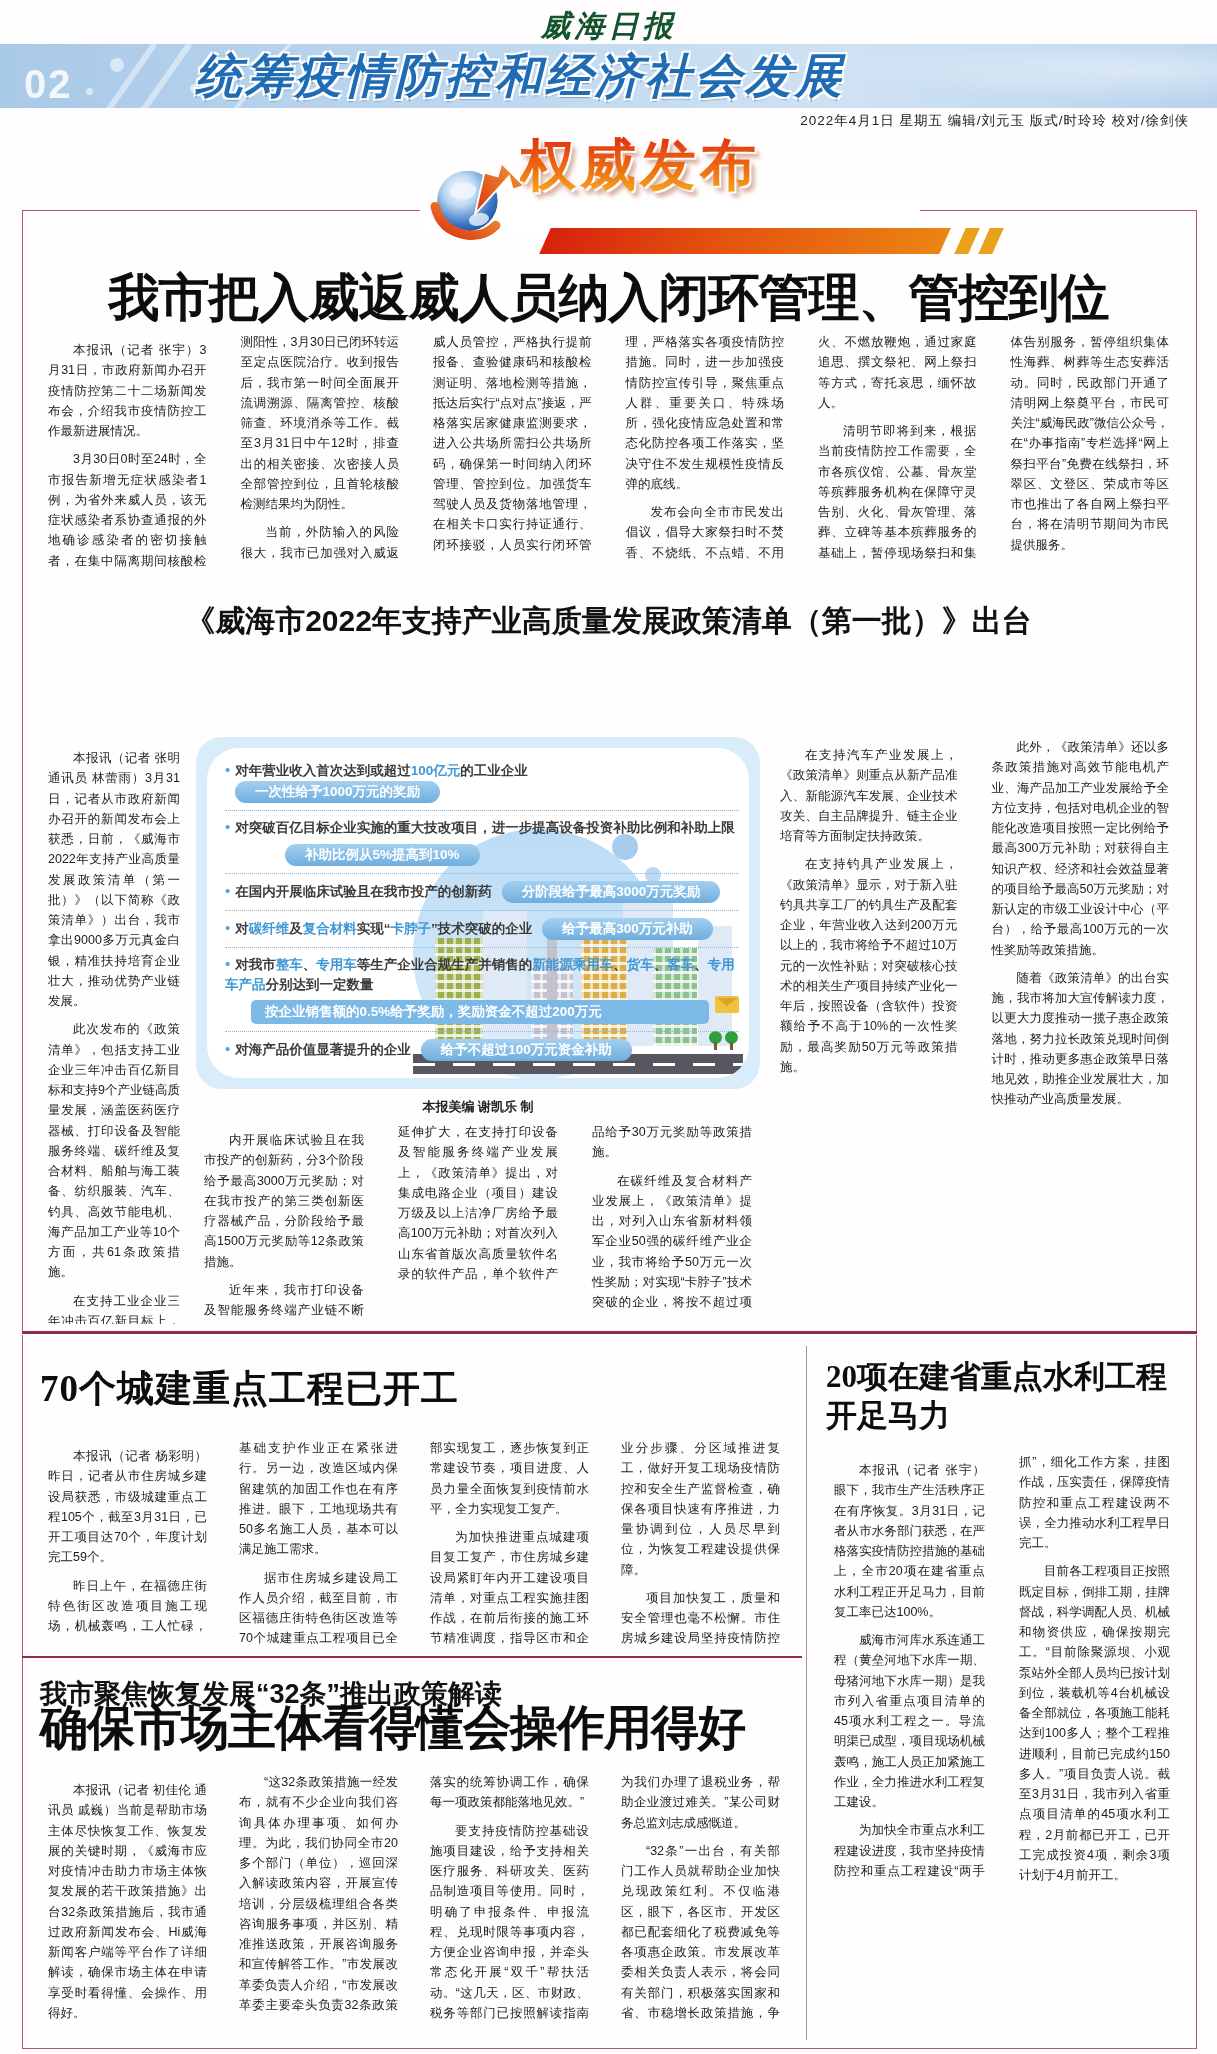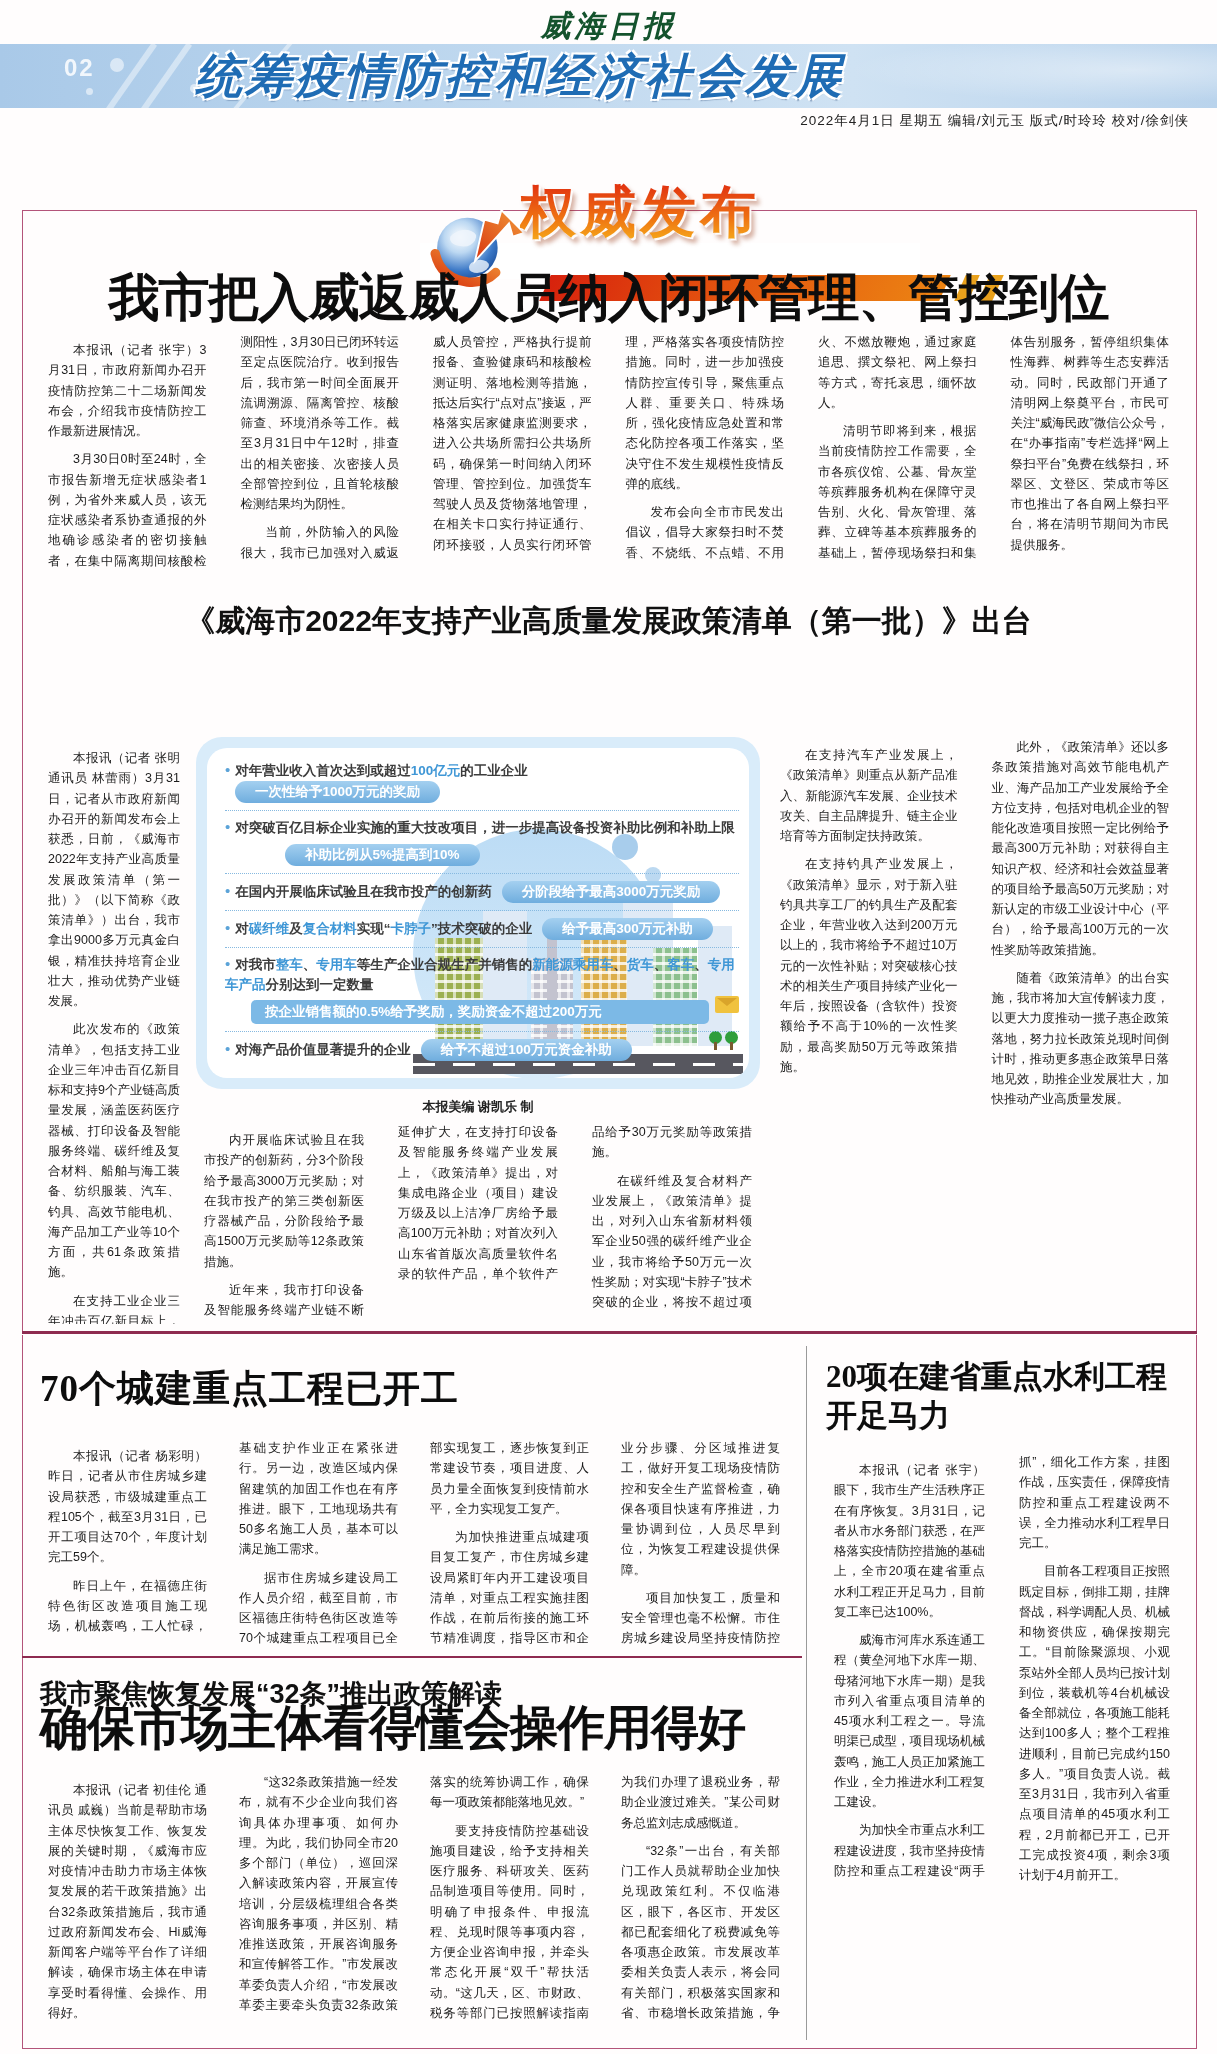--- a/index.html
+++ b/index.html
@@ -9,36 +9,36 @@
   
   .paper-name{position:absolute;top:6px;left:0;width:100%;text-align:center;
     font-family:"Liberation Serif","DejaVu Serif",serif;font-weight:900;font-size:30px;
     color:#14532d;letter-spacing:4px;font-style:italic;}
   .banner{position:absolute;top:44px;left:0;width:1217px;height:64px;
     background:linear-gradient(90deg,#a9c9e8 0%,#bcd6ee 35%,#cfe2f3 70%,#b9d3ec 100%);overflow:hidden;}
   .banner:after{content:"";position:absolute;right:0;top:0;width:420px;height:100%;
     background:radial-gradient(ellipse at 80% 40%,rgba(255,255,255,.45),rgba(255,255,255,0) 60%);}
   .deco-line{position:absolute;background:rgba(255,255,255,.45);}
   .deco-dot{position:absolute;border-radius:50%;background:rgba(255,255,255,.55);}
-  .page-no{position:absolute;left:24px;top:10px;font-size:24px;font-weight:bold;color:#f2f7fc;letter-spacing:2px;margin-left:40px;}
+  .page-no{position:absolute;left:24px;top:18px;font-size:40px;font-weight:bold;color:#f2f7fc;letter-spacing:2px;}
   .banner-title{position:absolute;left:195px;top:1px;font-size:47px;font-weight:900;font-style:italic;
     color:#1f6cb4;letter-spacing:3px;white-space:nowrap;
     text-shadow:-2px -2px 0 #fff,2px -2px 0 #fff,-2px 2px 0 #fff,2px 2px 0 #fff,0 3px 1px rgba(30,60,110,.35);}
   .dateline{position:absolute;top:112px;right:28px;font-size:13.5px;color:#222;letter-spacing:1px;}
 
   
   .main-box{position:absolute;left:22px;top:210px;width:1173px;height:1122px;border:1px solid #b3547a;}
   .bottom-box{position:absolute;left:22px;top:1335px;width:1173px;height:713px;
     border-left:1px solid #b3547a;border-right:1px solid #b3547a;border-bottom:1px solid #b3547a;}
   .rule-thick{position:absolute;left:22px;top:1331px;width:1175px;height:3px;background:#8e2b50;}
   .rule-left{position:absolute;left:22px;top:1656px;width:780px;height:2px;background:#8e2b50;}
   .vdiv{position:absolute;left:806px;top:1346px;width:1px;height:694px;background:#9a9a9a;}
 
   
-  .badge{position:absolute;left:360px;top:126px;width:680px;height:104px;margin-top:47px;}
+  .badge{position:absolute;left:360px;top:126px;width:680px;height:104px;}
   .badge-bg{position:absolute;left:60px;top:70px;width:500px;height:36px;background:#fff;}
   .badge-text{position:absolute;left:160px;top:2px;font-size:56px;font-weight:900;letter-spacing:4px;
     background:linear-gradient(180deg,#e23610 15%,#ee6f12 55%,#f7b31c 92%);
     -webkit-background-clip:text;background-clip:text;color:transparent;
     filter:drop-shadow(2px 2px 0 rgba(255,255,255,.95)) drop-shadow(3px 4px 2px rgba(140,40,0,.35));}
   .ribbon{position:absolute;left:185px;top:102px;width:400px;height:26px;
     background:linear-gradient(90deg,#d7220d,#e4540f 45%,#ec8413);transform:skewX(-24deg);}
   .ribbon-stripe{position:absolute;top:102px;width:14px;height:26px;background:#e9a11c;transform:skewX(-24deg);}
   .globe{position:absolute;left:62px;top:22px;width:104px;height:104px;}
 
@@ -64,21 +64,21 @@
   .art2-below{position:absolute;left:196px;top:1122px;width:564px;height:202px;}
   .art2-right{position:absolute;left:772px;top:737px;width:405px;height:586px;}
   .art3-body{position:absolute;left:40px;top:1438px;width:748px;height:212px;}
   .art4-body{position:absolute;left:826px;top:1452px;width:352px;height:588px;}
   .art5-body{position:absolute;left:40px;top:1772px;width:748px;height:270px;}
   .credit{position:absolute;left:196px;top:1098px;width:564px;text-align:center;font-size:13px;font-weight:bold;color:#222;}
 
   
   .infographic{position:absolute;left:196px;top:737px;width:564px;height:352px;
     background:#d9ecfa;border-radius:26px;}
-  .ig-inner{position:absolute;left:11px;top:11px;right:11px;bottom:11px;background:#fff;border-radius:20px;overflow:hidden;}
+  .ig-inner{position:absolute;left:11px;top:11px;right:11px;bottom:11px;background:#fff;border-radius:32px;overflow:hidden;}
   .ig-list{position:absolute;left:18px;top:6px;right:10px;z-index:3;}
   .ig-item{padding:7px 0 7px 0;border-bottom:1px dotted #86b9e0;}
   .ig-item:last-child{border-bottom:none;}
   .ig-dot{color:#5ba3d8;font-size:15px;margin-right:5px;}
   .ig-text{font-size:13.5px;font-weight:bold;color:#3c3c3c;line-height:1.5;}
   .ig-hl{color:#3f97d6;}
   .ig-pill{display:inline-block;margin-left:10px;padding:2px 20px;border-radius:15px;color:#fff;
     font-size:13.5px;font-weight:bold;background:linear-gradient(180deg,#a4d0f0,#6fadde);white-space:nowrap;}
   .ig-pill-row{margin:5px 0 0 60px;}
   .ig-pill-wide{display:block;margin:5px 0 0 26px;padding:3px 14px;border-radius:5px;color:#fff;

